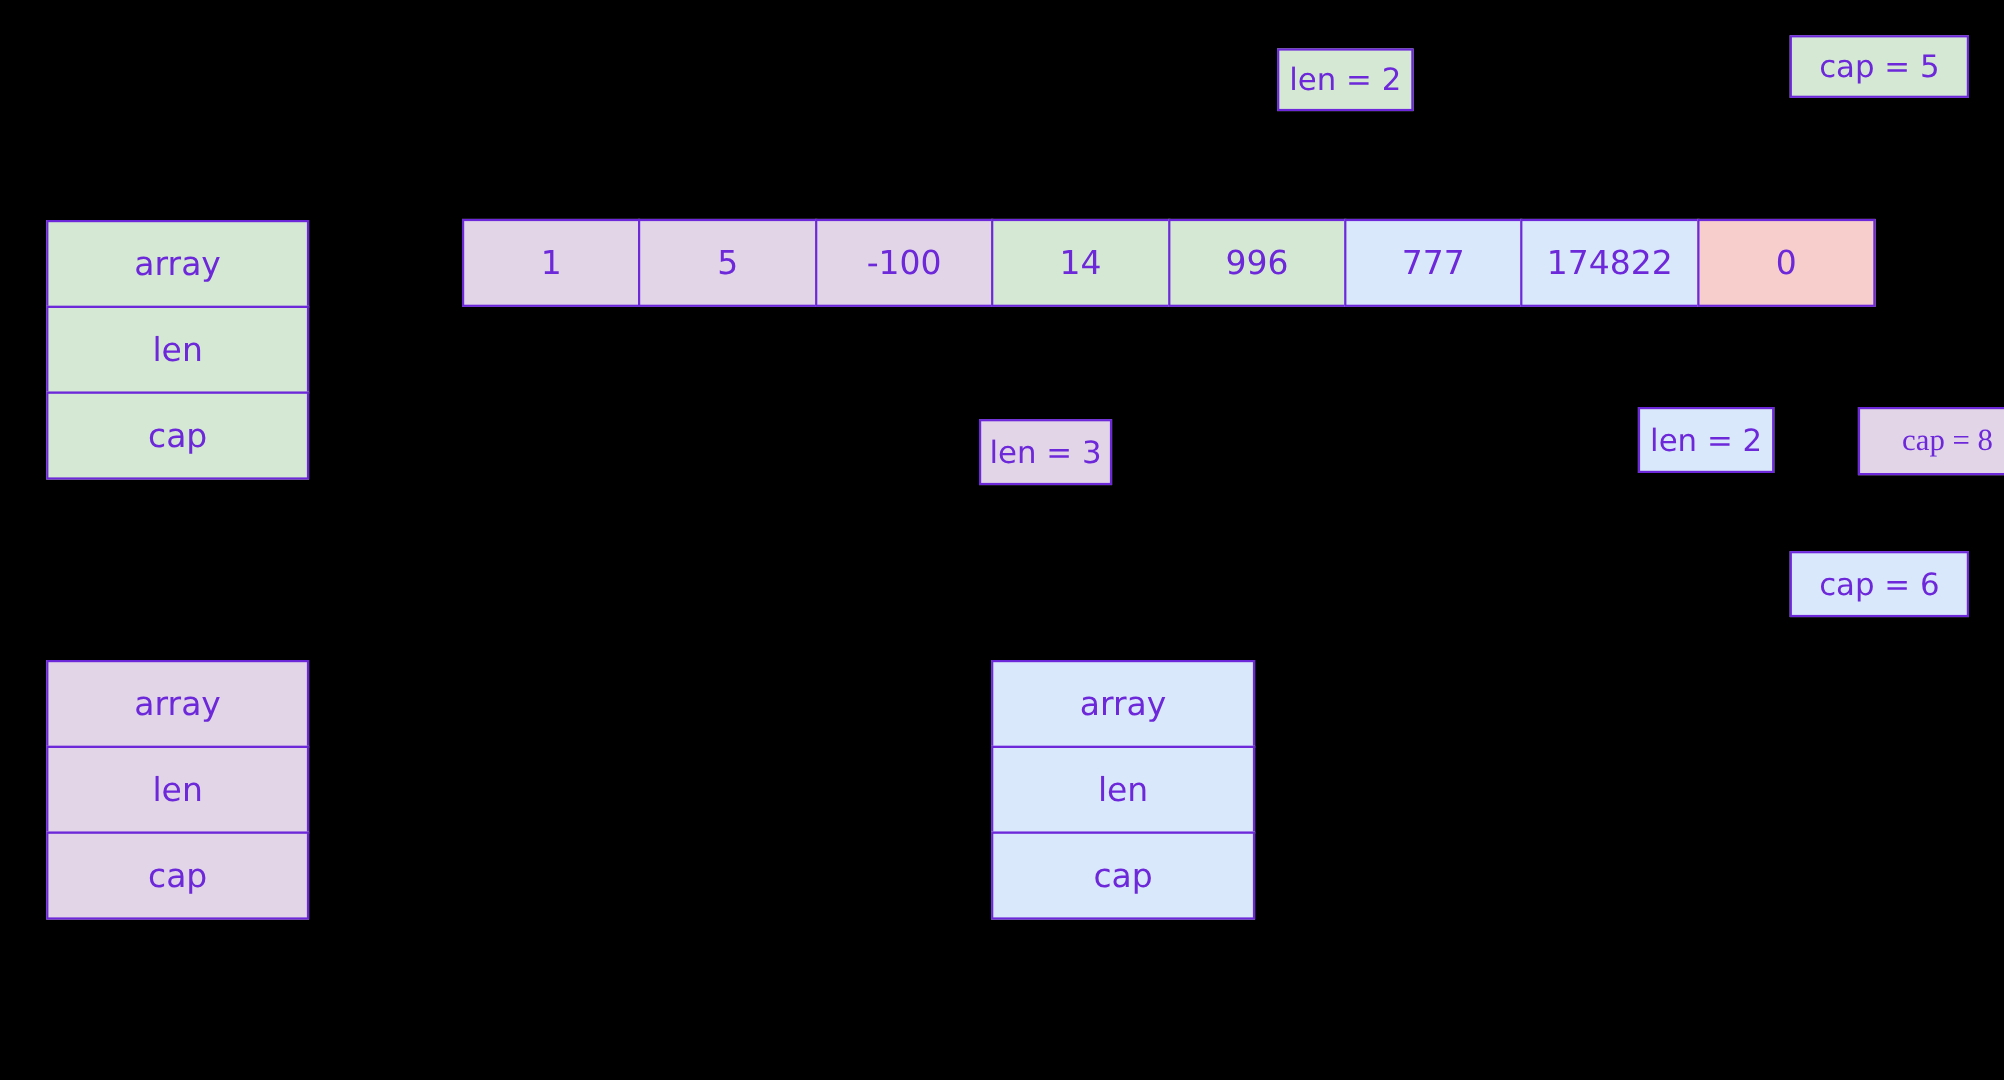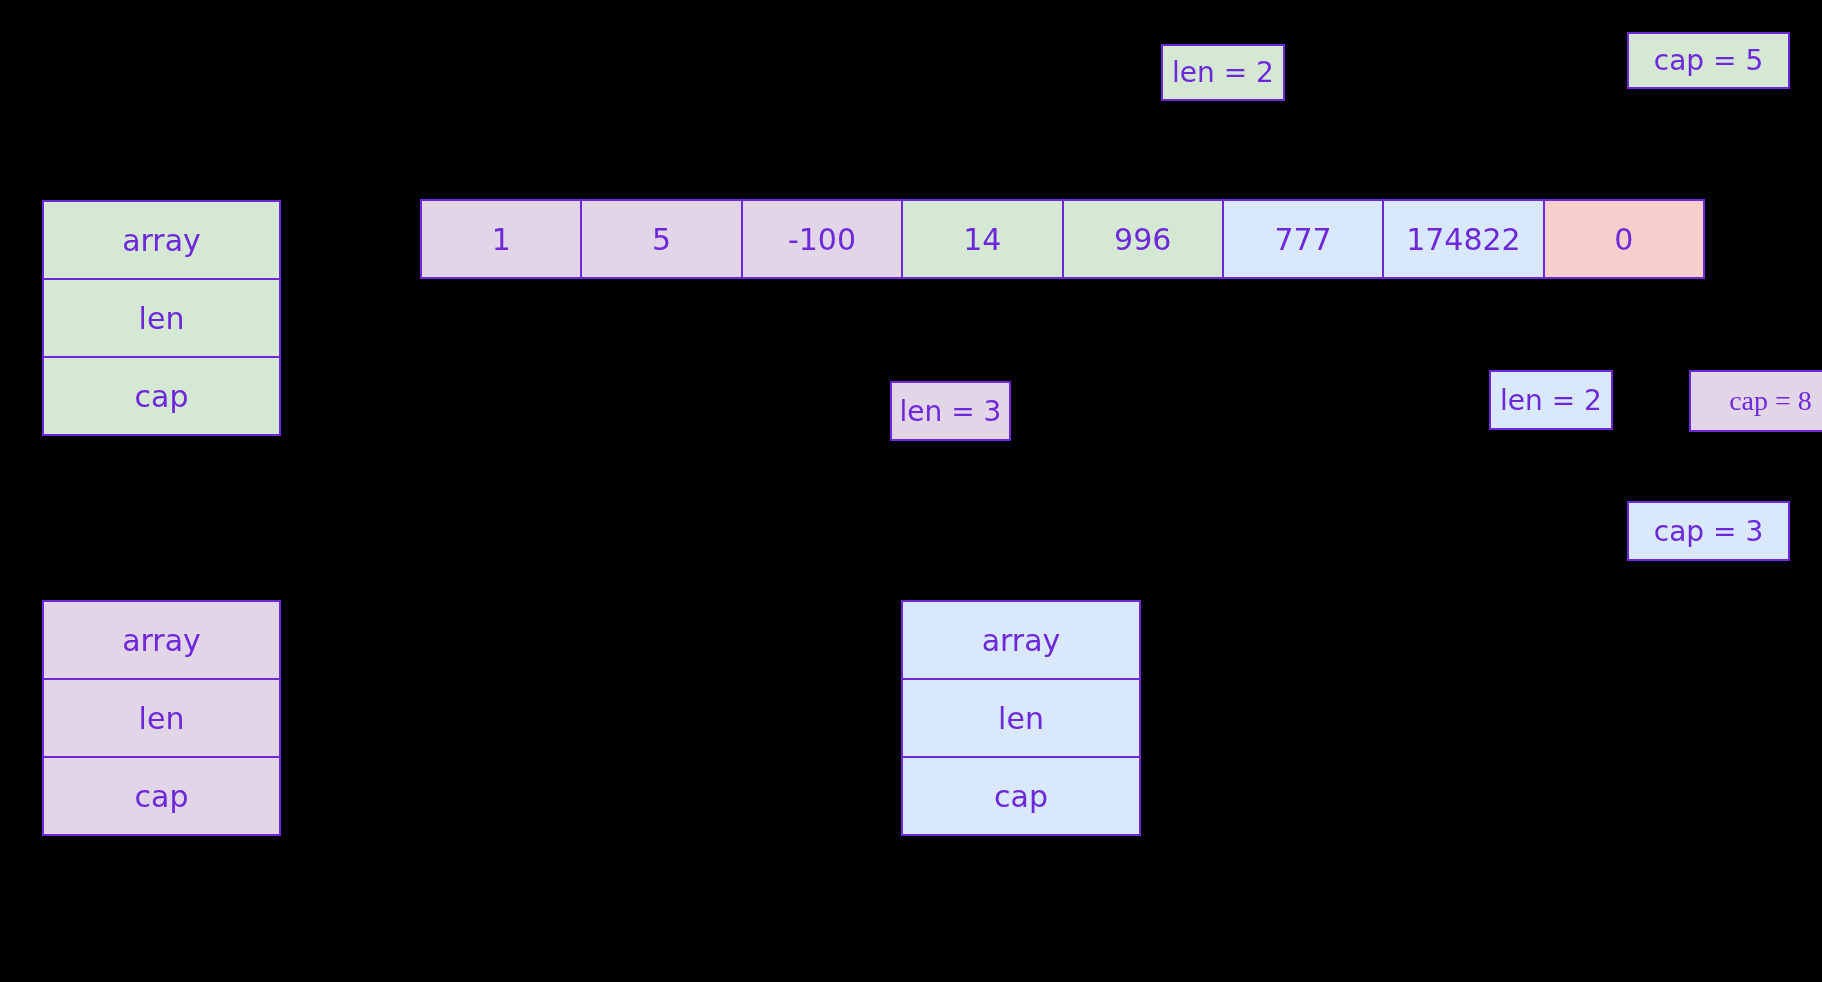--- a/index.html
+++ b/index.html
@@ -87,21 +87,21 @@
     <div class="array-cell c-blue">174822</div>
     <div class="array-cell c-red">0</div>
   </div>
 
   <div class="label-box c-purple" style="left:890px; top:381px; width:121px; height:60px;">len = 3</div>
 
   <div class="label-box c-blue" style="left:1489px; top:370px; width:124px; height:60px;">len = 2</div>
 
   <div class="label-box c-purple" style="left:1689px; top:370px; width:163px; height:62px;font-family:Liberation Serif, serif;">cap = 8</div>
 
-  <div class="label-box c-blue" style="left:1627px; top:501px; width:163px; height:60px;">cap = 3</div>
+  <div class="label-box c-blue" style="left:1627px; top:501px; width:163px; height:60px;">cap = 6</div>
 
   <div class="struct" style="left:42px; top:600px; width:239px;">
     <div class="struct-row c-purple">array</div>
     <div class="struct-row c-purple">len</div>
     <div class="struct-row c-purple">cap</div>
   </div>
 
   <div class="struct" style="left:901px; top:600px; width:240px;">
     <div class="struct-row c-blue">array</div>
     <div class="struct-row c-blue">len</div>

